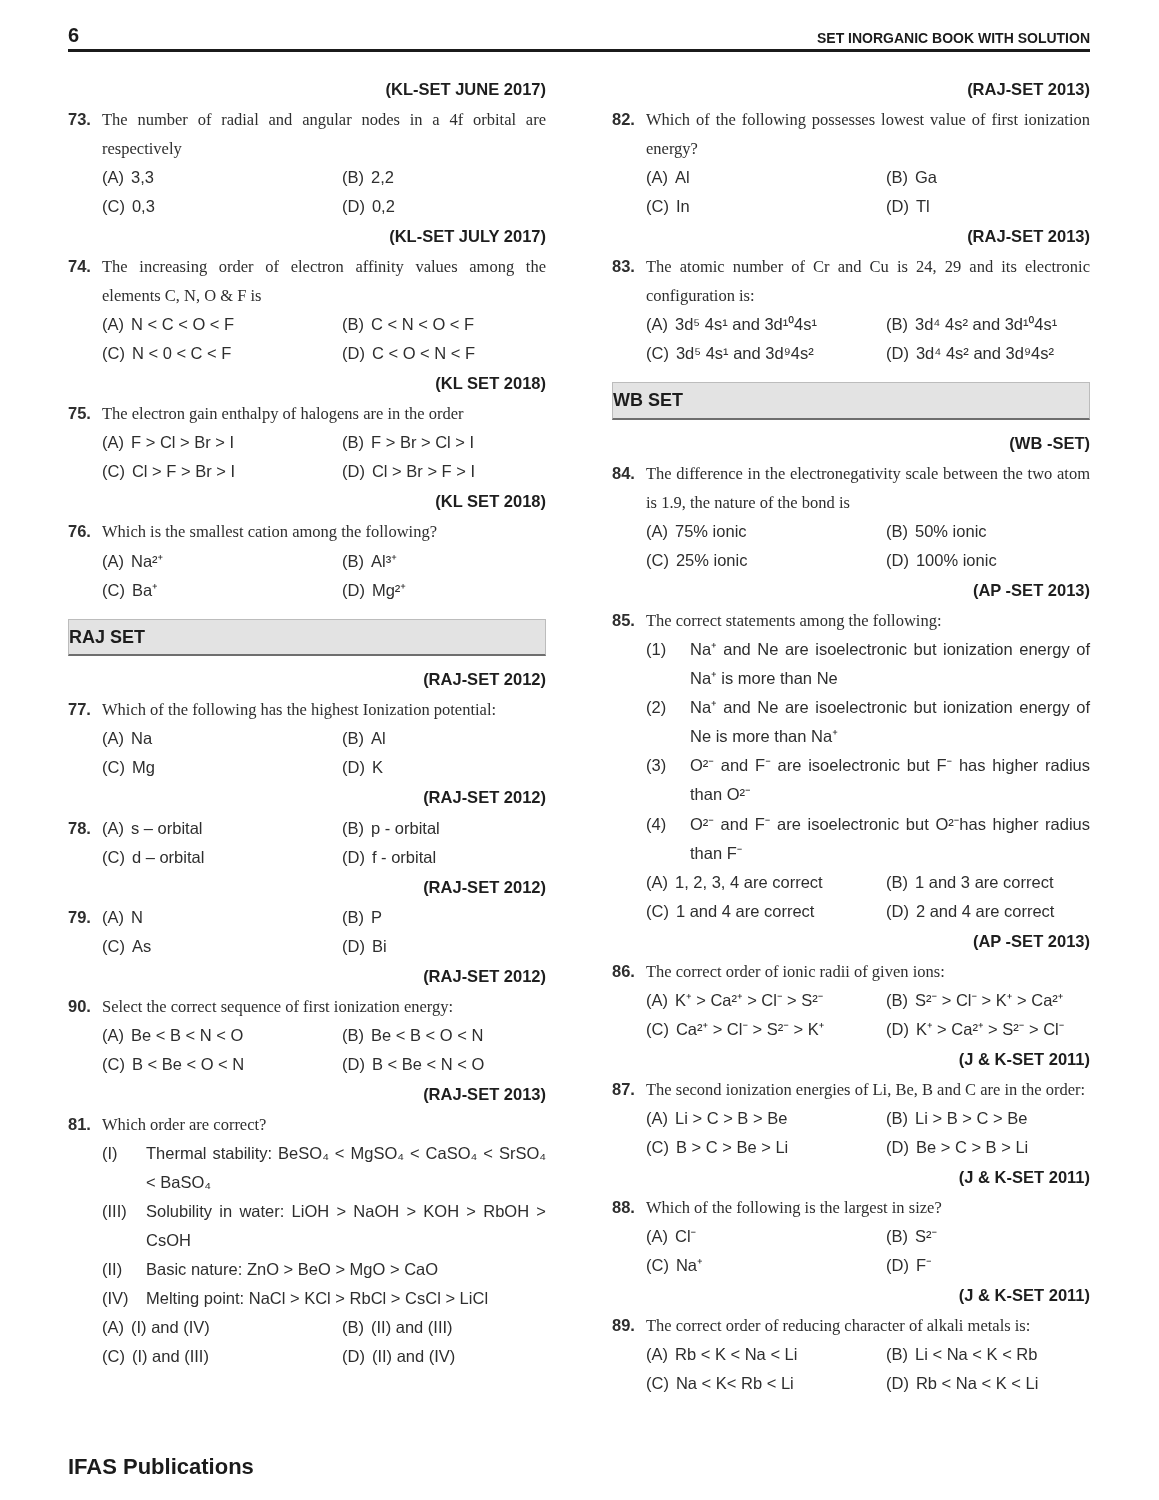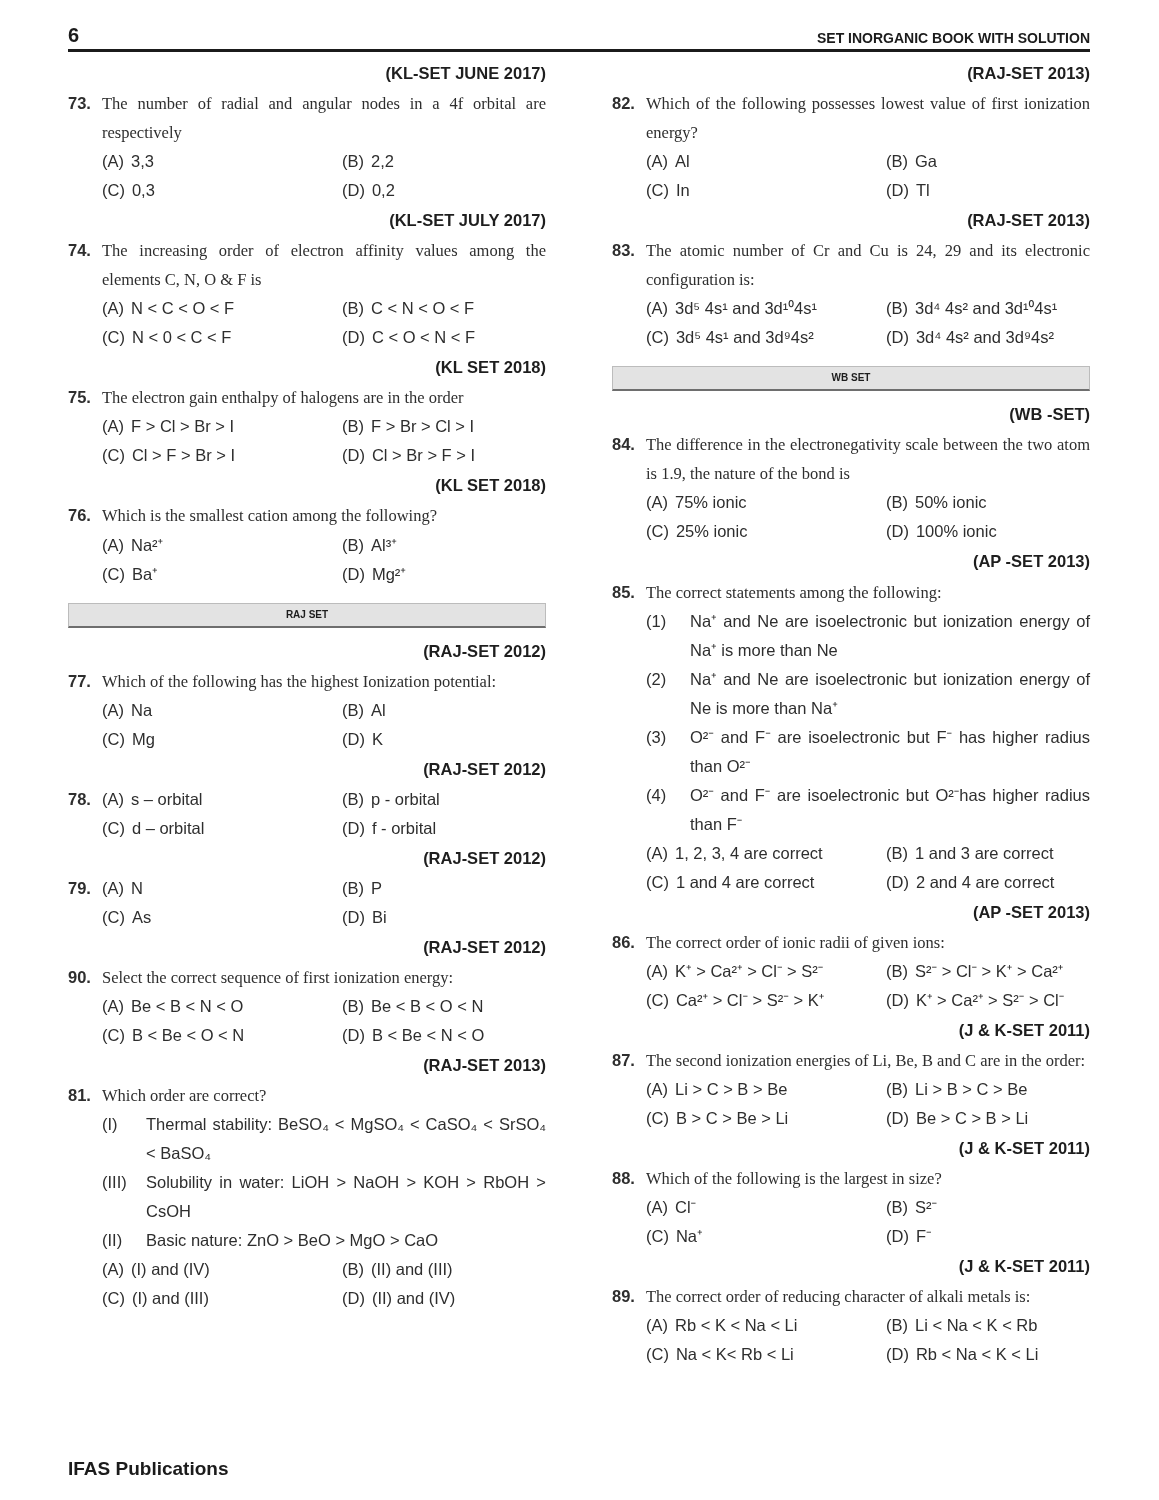--- a/index.html
+++ b/index.html
@@ -9,40 +9,40 @@
     background:#ffffff;
     font-family:"Liberation Sans",sans-serif;
     color:#2e2e2e;
     display:flex;flex-direction:column;
     overflow:hidden;
   }
   .header{display:flex;justify-content:space-between;align-items:flex-end;
     border-bottom:3px solid #1b1b1b;padding-bottom:3px;}
   .pagenum{font-size:20px;font-weight:bold;color:#1b1b1b;line-height:1.1;}
   .title{font-size:14px;font-weight:bold;color:#1b1b1b;line-height:1.1;}
-  .columns{display:flex;gap:66px;margin-top:6px;}
+  .columns{display:flex;gap:66px;margin-top:22px;}
   .col{width:478px;font-size:16.5px;line-height:1.76;}
   .tag{text-align:right;font-weight:bold;color:#1e1e1e;margin:1px 0;}
   .q{display:flex;align-items:flex-start;}
   .qnum{width:34px;flex-shrink:0;font-weight:bold;}
   .qbody{flex:1;min-width:0;}
   .qtext{text-align:justify;font-family:Liberation Serif, serif;}
   .opts{display:grid;grid-template-columns:240px 1fr;}
   .opt{display:flex;gap:7px;align-items:baseline;}
   .olabel{flex-shrink:0;}
   .otext{white-space:nowrap;}
   .sub{display:flex;}
   .sublabel{width:44px;flex-shrink:0;}
   .subtext{flex:1;min-width:0;text-align:justify;}
   .secbar{
     background:#e3e3e3;border:1px solid #bcbcbc;border-bottom:2px solid #6e6e6e;
-    text-align:center;font-weight:bold;font-size:10px;color:#1d1d1d;
+    text-align:left;font-weight:bold;font-size:18px;color:#1d1d1d;
     padding:3px 0;margin:14px 0 9px 0;line-height:1.6;
   }
-  .footer{margin-top:auto;font-weight:bold;font-size:19px;color:#1b1b1b;}
+  .footer{margin-top:auto;font-weight:bold;font-size:22px;color:#1b1b1b;}
 </style>
 </head>
 <body>
 
 <div class="page">
 
   <div class="header">
     <span class="pagenum">6</span>
     <span class="title">SET INORGANIC BOOK WITH SOLUTION</span>
   </div>
@@ -278,20 +278,24 @@
               <div class="subtext">Thermal stability: BeSO₄ &lt; MgSO₄ &lt; CaSO₄ &lt; SrSO₄ &lt; BaSO₄</div>
             </div>
           <div class="sub">
               <span class="sublabel">(III)</span>
               <div class="subtext">Solubility in water: LiOH &gt; NaOH &gt; KOH &gt; RbOH &gt; CsOH</div>
             </div>
           <div class="sub">
               <span class="sublabel">(II)</span>
               <div class="subtext">Basic nature: ZnO &gt; BeO &gt; MgO &gt; CaO</div>
             </div>
+          <div class="sub">
+              <span class="sublabel">(IV)</span>
+              <div class="subtext">Melting point: NaCl &gt; KCl &gt; RbCl &gt; CsCl &gt; LiCl</div>
+            </div>
           <div class="opts">
             <div class="opt">
                 <span class="olabel">(A)</span>
                 <span class="otext">(I) and (IV)</span>
               </div>
             <div class="opt">
                 <span class="olabel">(B)</span>
                 <span class="otext">(II) and (III)</span>
               </div>
             <div class="opt">

